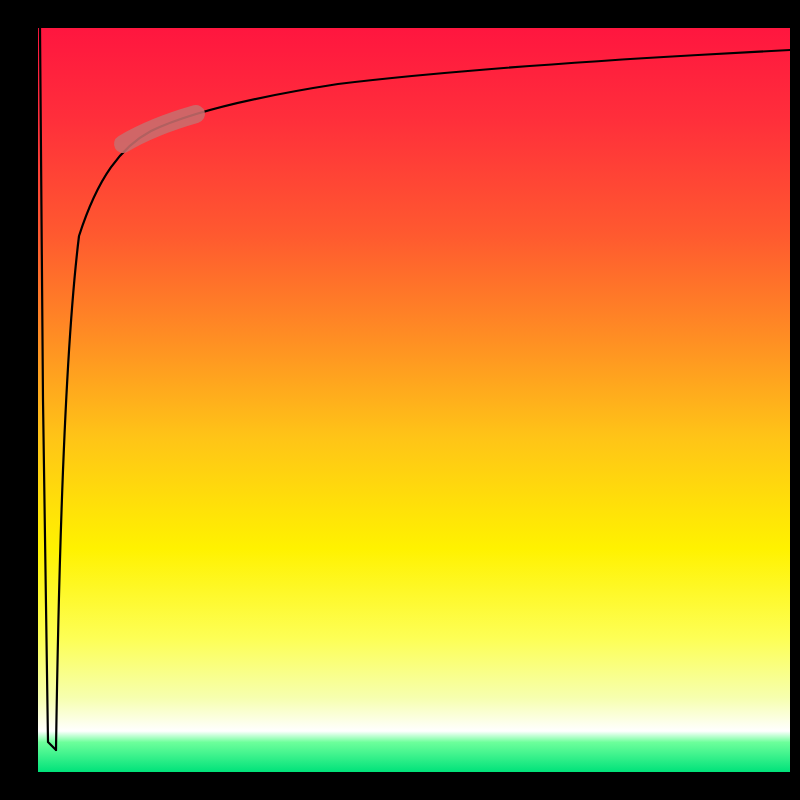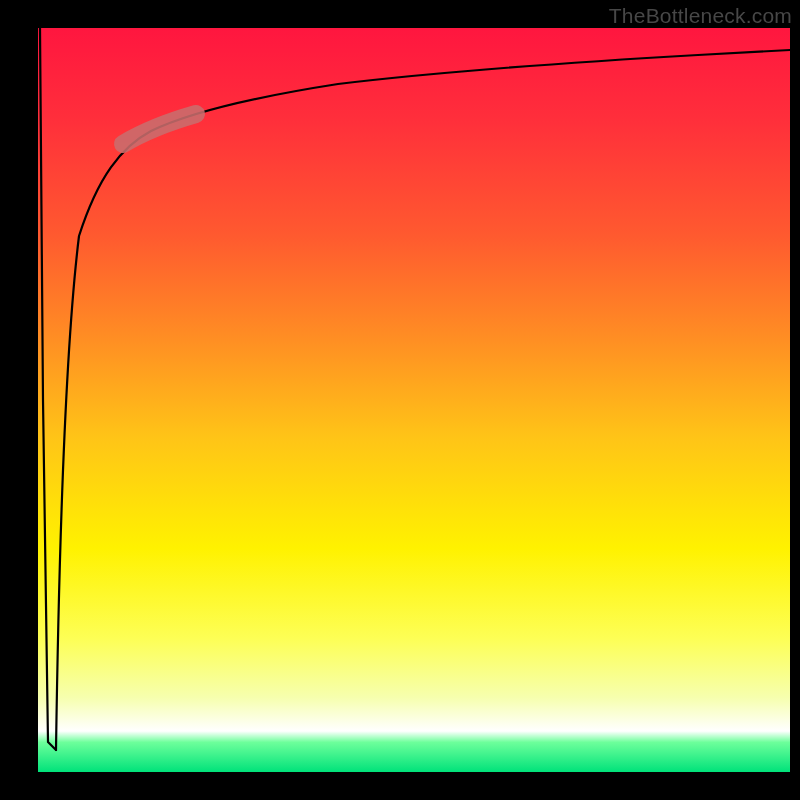--- a/index.html
+++ b/index.html
@@ -57,21 +57,20 @@
     inset: 0;
     z-index: 10;
     pointer-events: none;
   }
 </style>
 </head>
 <body>
 
 <div class="frame">
 
-  <div class="watermark">TheBottleneck.com</div>
 
   <div class="plot-area">
     <div class="gradient-bg"></div>
 
     <svg class="curve-layer" viewBox="0 0 752 744" preserveAspectRatio="none">
 
       <path d="M 2 0
                L 5 372
                L 10 714
                L 18 722" fill="none" stroke="#000" stroke-width="2.2" stroke-linejoin="round" stroke-linecap="round"></path>

